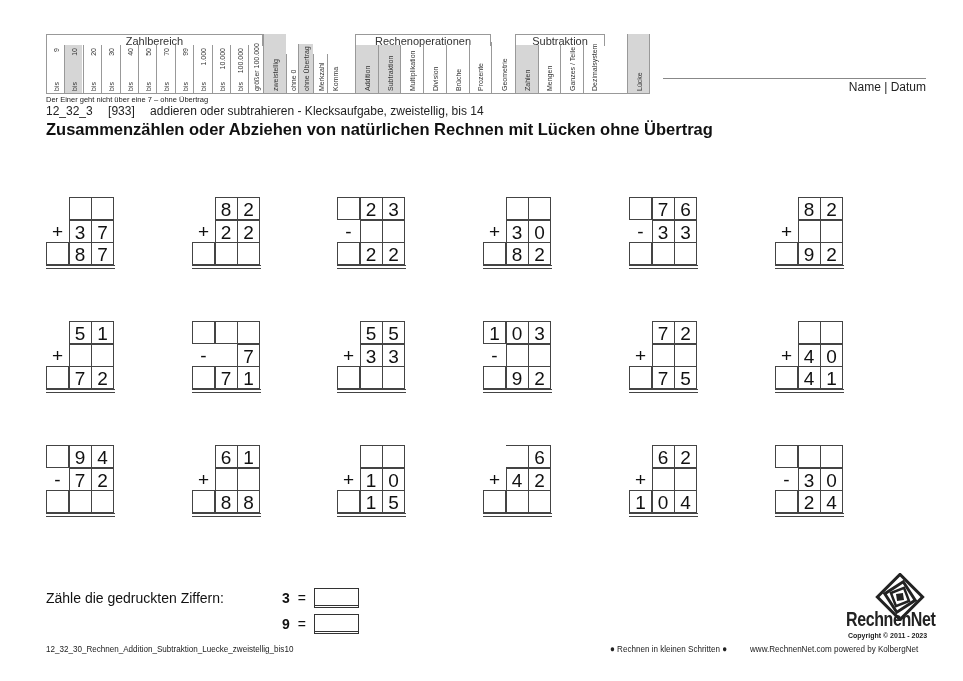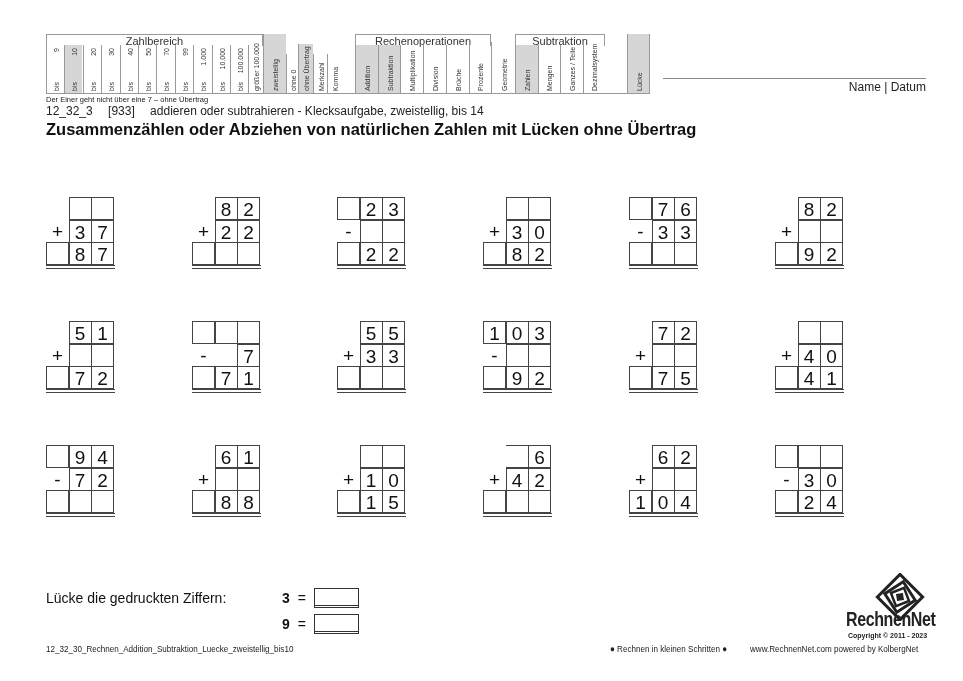--- a/index.html
+++ b/index.html
@@ -161,21 +161,21 @@
 <div class="note">Der Einer geht nicht über eine 7 – ohne Übertrag</div>
 
 <div class="nameline"></div>
 <div class="namelbl">Name | Datum</div>
 
 <div class="code">
   <span>12_32_3</span>
   <span>[933]</span>
   <span>addieren oder subtrahieren - Klecksaufgabe, zweistellig, bis 14</span>
 </div>
-<div class="title">Zusammenzählen oder Abziehen von natürlichen Zahlen mit Lücken ohne Übertrag</div>
+<div class="title">Zusammenzählen oder Abziehen von natürlichen Rechnen mit Lücken ohne Übertrag</div>
 
 <div id="problems">
     <div class="prob" style="left: 46px; top: 197px;">
       <div class="prow" style="top: 0px;">
         <div class="cell" style="left: 0px;"></div>
         <div class="cell box" style="left: 22.5px;"></div>
         <div class="cell box" style="left: 45px;"></div>
       </div>
       <div class="prow" style="top: 22.5px;">
         <div class="cell" style="left: 0px;">+</div>
@@ -490,21 +490,21 @@
       </div>
       <div class="prow" style="top: 45px;">
         <div class="cell box" style="left: 0px;"></div>
         <div class="cell box" style="left: 22.5px;">2</div>
         <div class="cell box" style="left: 45px;">4</div>
       </div>
       <div class="dbl"></div>
     </div>
   </div>
 
-<div class="count-lbl">Lücke die gedruckten Ziffern:</div>
+<div class="count-lbl">Zähle die gedruckten Ziffern:</div>
 <div class="count-row" style="top:590px;">
   <span>3</span><span class="eq">=</span>
 </div>
 <div class="count-box" style="top:588px;"></div>
 <div class="count-row" style="top:616px;">
   <span>9</span><span class="eq">=</span>
 </div>
 <div class="count-box" style="top:614px;"></div>
 
 <div class="fname">12_32_30_Rechnen_Addition_Subtraktion_Luecke_zweistellig_bis10</div>

